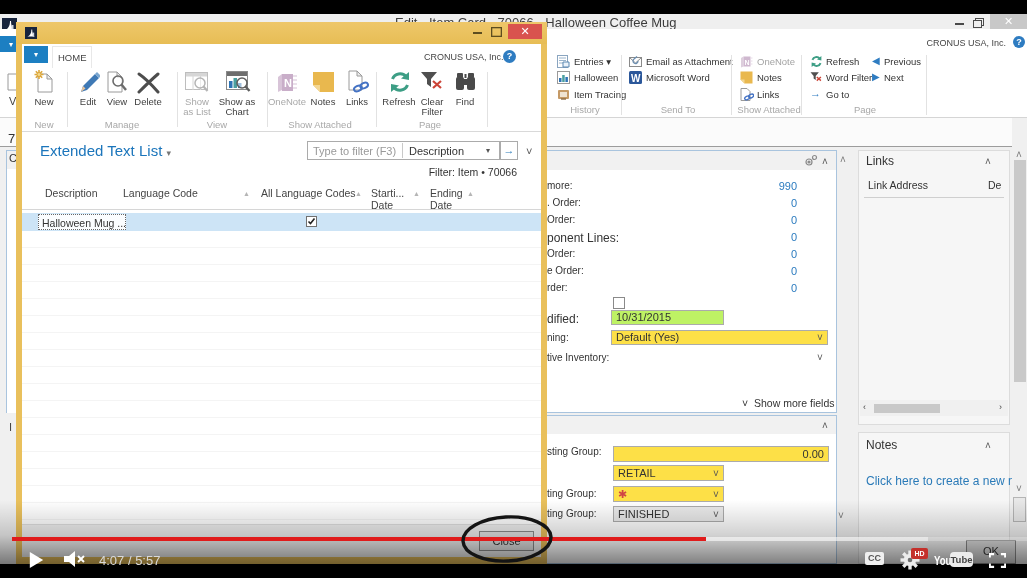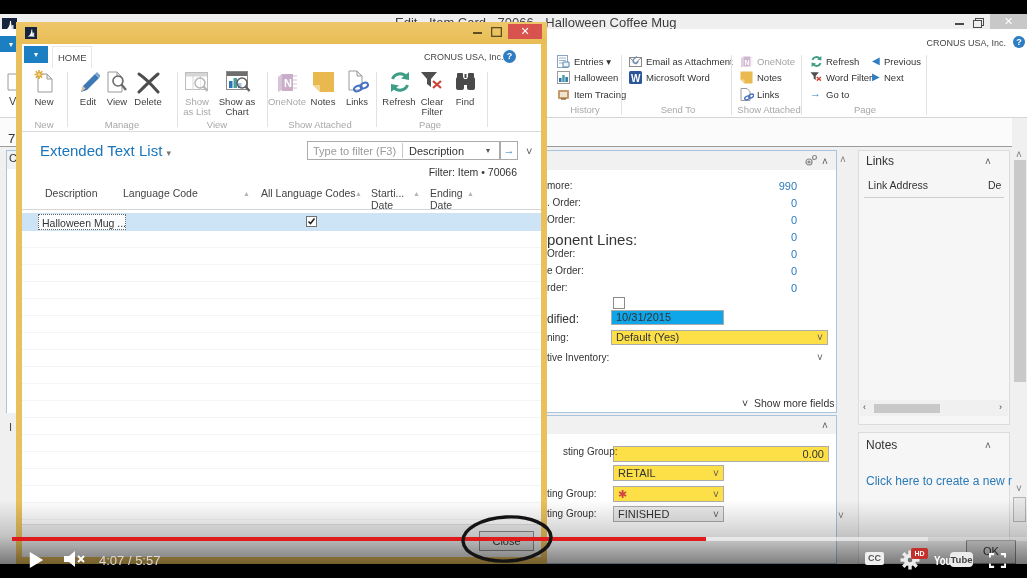--- a/index.html
+++ b/index.html
@@ -146,50 +146,50 @@
     </g>
   </svg>
   <div class="chev" style="left:822px;top:156px;">˄</div>
 
   <div class="t" style="left:547px;top:180px;font-size:10px;color:#333;">more:</div>
     <div class="t" style="left:747px;top:180px;width:50px;text-align:right;font-size:11px;color:#2b7bbf;">990</div>
   <div class="t" style="left:547px;top:197px;font-size:10px;color:#333;">. Order:</div>
     <div class="t" style="left:747px;top:197px;width:50px;text-align:right;font-size:11px;color:#2b7bbf;">0</div>
   <div class="t" style="left:547px;top:214px;font-size:10px;color:#333;">Order:</div>
     <div class="t" style="left:747px;top:214px;width:50px;text-align:right;font-size:11px;color:#2b7bbf;">0</div>
-  <div class="t" style="left:547px;top:231px;font-size:15px;color:#333;">ponent Lines:</div>
+  <div class="t" style="left:547px;top:231px;font-size:12px;color:#333;">ponent Lines:</div>
     <div class="t" style="left:747px;top:231px;width:50px;text-align:right;font-size:11px;color:#2b7bbf;">0</div>
   <div class="t" style="left:547px;top:248px;font-size:10px;color:#333;">Order:</div>
     <div class="t" style="left:747px;top:248px;width:50px;text-align:right;font-size:11px;color:#2b7bbf;">0</div>
   <div class="t" style="left:547px;top:265px;font-size:10px;color:#333;">e Order:</div>
     <div class="t" style="left:747px;top:265px;width:50px;text-align:right;font-size:11px;color:#2b7bbf;">0</div>
   <div class="t" style="left:547px;top:282px;font-size:10px;color:#333;">rder:</div>
     <div class="t" style="left:747px;top:282px;width:50px;text-align:right;font-size:11px;color:#2b7bbf;">0</div>
 
   <div class="abs" style="left:613px;top:297px;width:10px;height:10px;background:#fff;border:1px solid #8a8a8a;"></div>
 
   <div class="t" style="left:547px;top:312px;font-size:12px;color:#333;">dified:</div>
-  <div class="fld" style="left:611px;top:310px;width:113px;height:15px;background:#0ea5e9;line-height:13px;padding-left:4px;">10/31/2015</div>
+  <div class="fld" style="left:611px;top:310px;width:113px;height:15px;background:#bef264;line-height:13px;padding-left:4px;">10/31/2015</div>
 
   <div class="t" style="left:547px;top:332px;font-size:10px;color:#333;">ning:</div>
   <div class="fld" style="left:611px;top:330px;width:217px;height:15px;line-height:13px;padding-left:4px;">Default (Yes)</div>
   <div class="chev" style="left:817px;top:332px;">˅</div>
   <div class="t" style="left:547px;top:352px;font-size:10px;color:#333;">tive Inventory:</div>
   <div class="chev" style="left:817px;top:352px;">˅</div>
 
   <div class="t" style="left:742px;top:397px;font-size:10.5px;color:#333;">˅ &nbsp;Show more fields</div>
 
   <div class="chev" style="left:840px;top:154px;color:#777;">˄</div>
   <div class="chev" style="left:838px;top:510px;color:#777;">˅</div>
 
   <div class="abs" style="left:540px;top:415px;width:297px;height:149px;background:#fff;border:1px solid #a9c4de;box-sizing:border-box;"></div>
   <div class="abs" style="left:541px;top:416px;width:295px;height:18px;background:#f1f1f1;"></div>
   <div class="chev" style="left:822px;top:420px;">˄</div>
   <div class="fld" style="left:613px;top:446px;width:216px;height:16px;line-height:14px;text-align:right;padding-right:4px;">0.00</div>
-  <div class="t" style="left:547px;top:446px;font-size:10px;color:#333;padding-left:16px;">sting Group:</div>
+  <div class="t" style="left:547px;top:446px;font-size:10px;color:#333;">sting Group:</div>
   <div class="fld" style="left:613px;top:465px;width:111px;height:16px;line-height:14px;padding-left:4px;">RETAIL</div>
   <div class="chev" style="left:713px;top:468px;">˅</div>
   <div class="t" style="left:547px;top:488px;font-size:10px;color:#333;">ting Group:</div>
   <div class="fld" style="left:613px;top:486px;width:111px;height:16px;line-height:14px;padding-left:4px;color:#d04545;">✱</div>
   <div class="chev" style="left:713px;top:489px;">˅</div>
   <div class="t" style="left:547px;top:508px;font-size:10px;color:#333;">ting Group:</div>
   <div class="fld" style="left:613px;top:506px;width:111px;height:16px;line-height:14px;padding-left:4px;background:#e9e9e9;">FINISHED</div>
   <div class="chev" style="left:713px;top:509px;">˅</div>
 
   <div class="abs" style="left:858px;top:150px;width:152px;height:275px;background:#f6f6f6;border:1px solid #dcdcdc;box-sizing:border-box;"></div>

